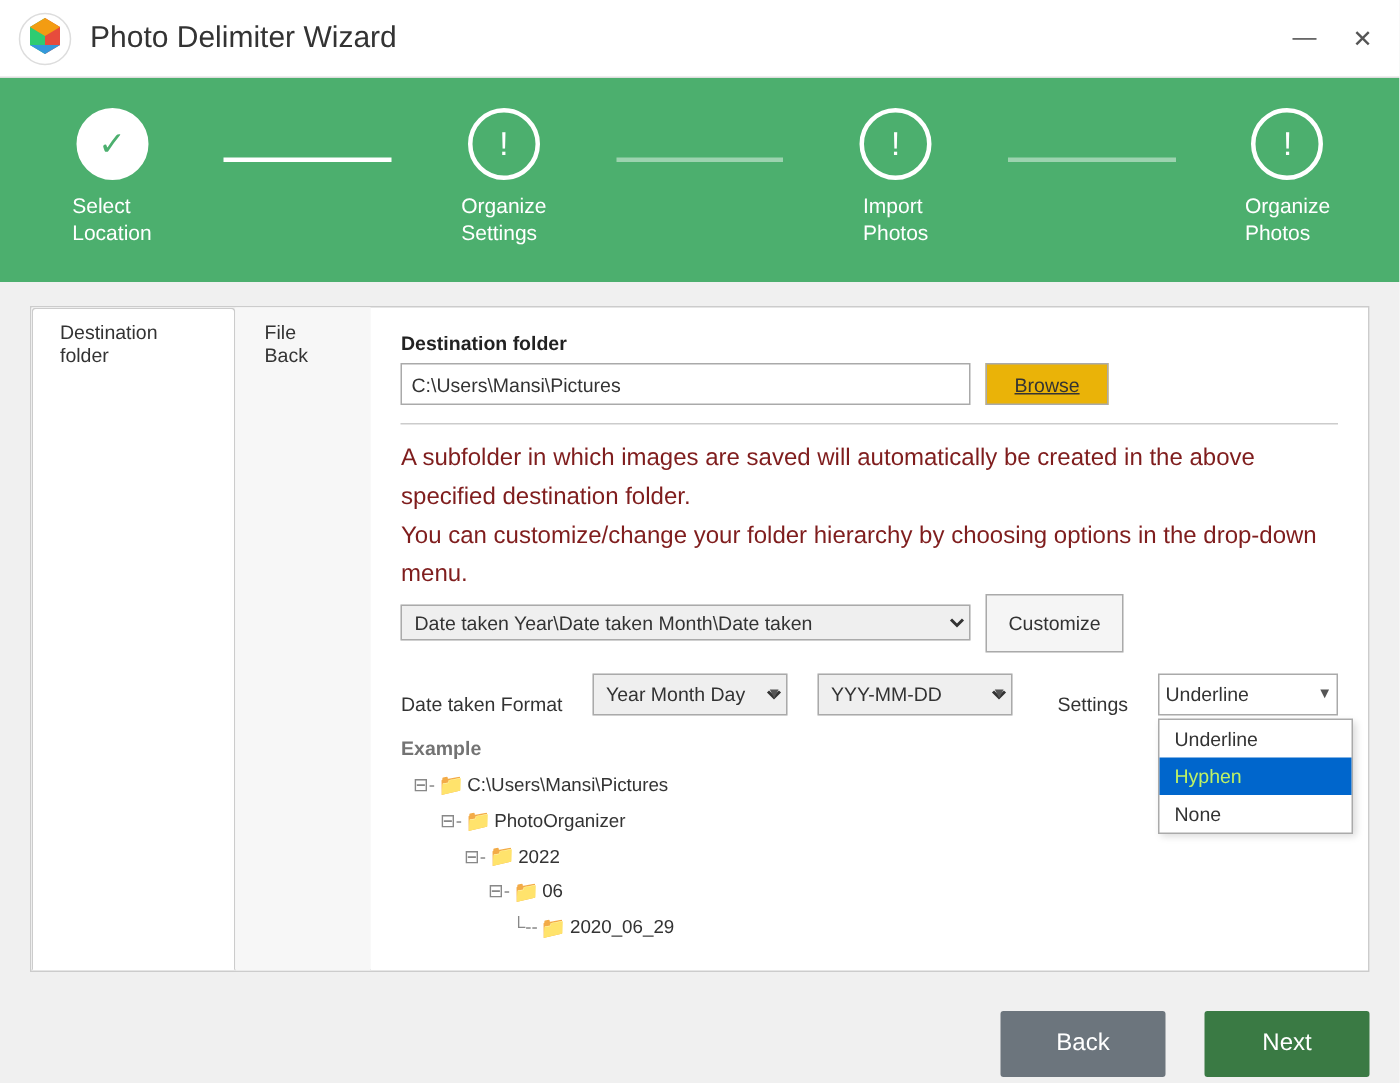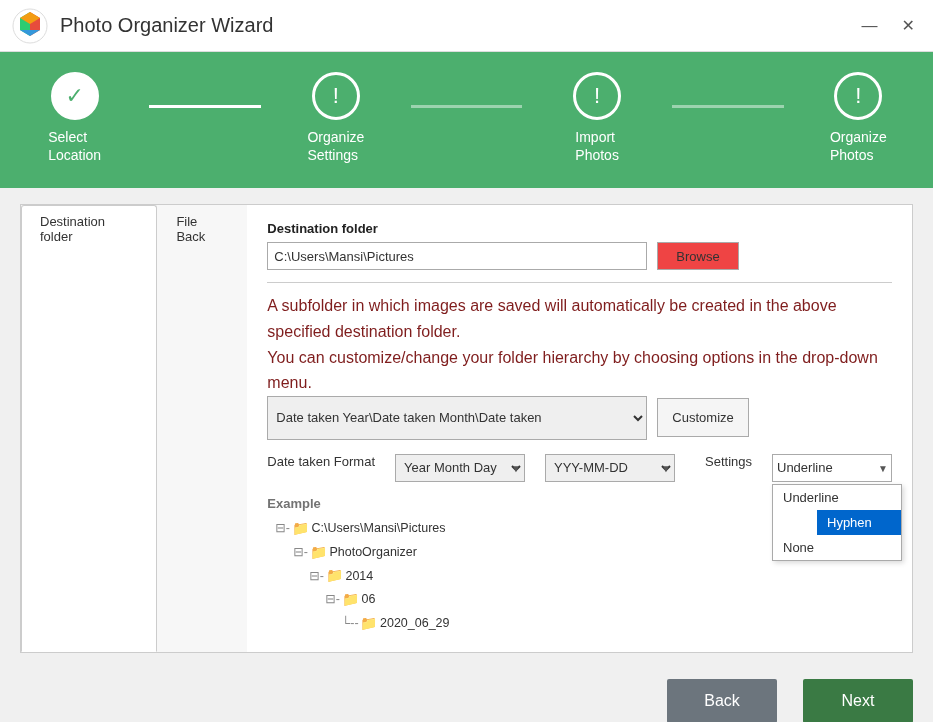--- a/index.html
+++ b/index.html
@@ -168,24 +168,25 @@
       height: 28px;
       border: 1px solid #aaa;
       padding: 0 6px;
       font-size: 13px;
       color: #333;
     }
     .browse-btn {
       height: 28px;
       padding: 0 18px;
       border: 1px solid #aaa;
-      background: #ef4444;
-      font-size: 13px;
-      cursor: pointer;
-      color: #333;
+      background: #eab308;
+      font-size: 13px;
+      cursor: pointer;
+      color: #333;
+      text-decoration: underline;
     }
 
     .divider {
       border: none;
       border-top: 1px solid #ccc;
       margin: 10px 0;
     }
 
     .info-text {
       font-size: 16px;
@@ -195,40 +196,40 @@
 
     .hierarchy-row {
       display: flex;
       gap: 10px;
       align-items: center;
       margin-bottom: 14px;
     }
     .hierarchy-select {
       flex: 1;
       max-width: 380px;
-      height: 44px;
+      height: 24px;
       border: 1px solid #aaa;
       font-size: 13px;
       padding: 0 4px;
       color: #333;
     }
     .customize-btn {
       height: 39px;
       padding: 0 14px;
       border: 1px solid #aaa;
       background: #f5f5f5;
       font-size: 13px;
       cursor: pointer;
       color: #333;
     }
 
     
     .format-row {
       display: flex;
-      align-items: flex-start;
+      align-items: flex-end;
       gap: 20px;
       margin-bottom: 14px;
       flex-wrap: nowrap;
       position: relative;
     }
     .format-label {
       font-size: 13px;
       color: #333;
       white-space: nowrap;
     }
@@ -284,22 +285,21 @@
       box-shadow: 2px 2px 5px rgba(0,0,0,0.15);
     }
     .dropdown-item {
       padding: 5px 10px;
       font-size: 13px;
       cursor: pointer;
       color: #333;
     }
     .dropdown-item.selected {
       background: #0066cc;
-      color: #ffffff;
-      margin-left: 44px;
+      color: #bef264;
     }
 
     
     .example-section {
       margin-top: 4px;
     }
     .example-label {
       font-size: 13px;
       font-weight: 600;
       color: #737373;
@@ -346,21 +346,21 @@
 <div class="title-bar">
   <div class="title-bar-logo">
     <svg viewBox="0 0 36 36" xmlns="http://www.w3.org/2000/svg">
       <circle cx="18" cy="18" r="17" fill="white" stroke="#ddd" stroke-width="1"></circle>
       <path d="M18 4 L28 10 L28 22 L18 28 Z" fill="#e74c3c"></path>
       <path d="M18 4 L8 10 L8 22 L18 28 Z" fill="#2ecc71"></path>
       <path d="M18 28 L28 22 L8 22 Z" fill="#3498db"></path>
       <path d="M18 4 L28 10 L18 16 L8 10 Z" fill="#f39c12"></path>
     </svg>
   </div>
-  <span class="title-bar-title">Photo Organizer Wizard</span>
+  <span class="title-bar-title">Photo Delimiter Wizard</span>
   <div class="title-bar-controls">
     <button class="title-bar-btn">—</button>
     <button class="title-bar-btn">✕</button>
   </div>
 </div>
 
 <div class="wizard-header">
 
   <div class="wizard-step">
     <div class="wizard-step-circle completed">✓</div>
@@ -462,21 +462,21 @@
           <div class="tree-row">
             <span style="display:inline-block;width:16px;"></span>
             <span style="color:#888;">⊟-</span>
             <span class="folder-icon">📁</span>
             <span>PhotoOrganizer</span>
           </div>
           <div class="tree-row">
             <span style="display:inline-block;width:32px;"></span>
             <span style="color:#888;">⊟-</span>
             <span class="folder-icon">📁</span>
-            <span>2014</span>
+            <span>2022</span>
           </div>
           <div class="tree-row">
             <span style="display:inline-block;width:48px;"></span>
             <span style="color:#888;">⊟-</span>
             <span class="folder-icon">📁</span>
             <span>06</span>
           </div>
           <div class="tree-row">
             <span style="display:inline-block;width:64px;"></span>
             <span style="color:#888;">└--</span>

